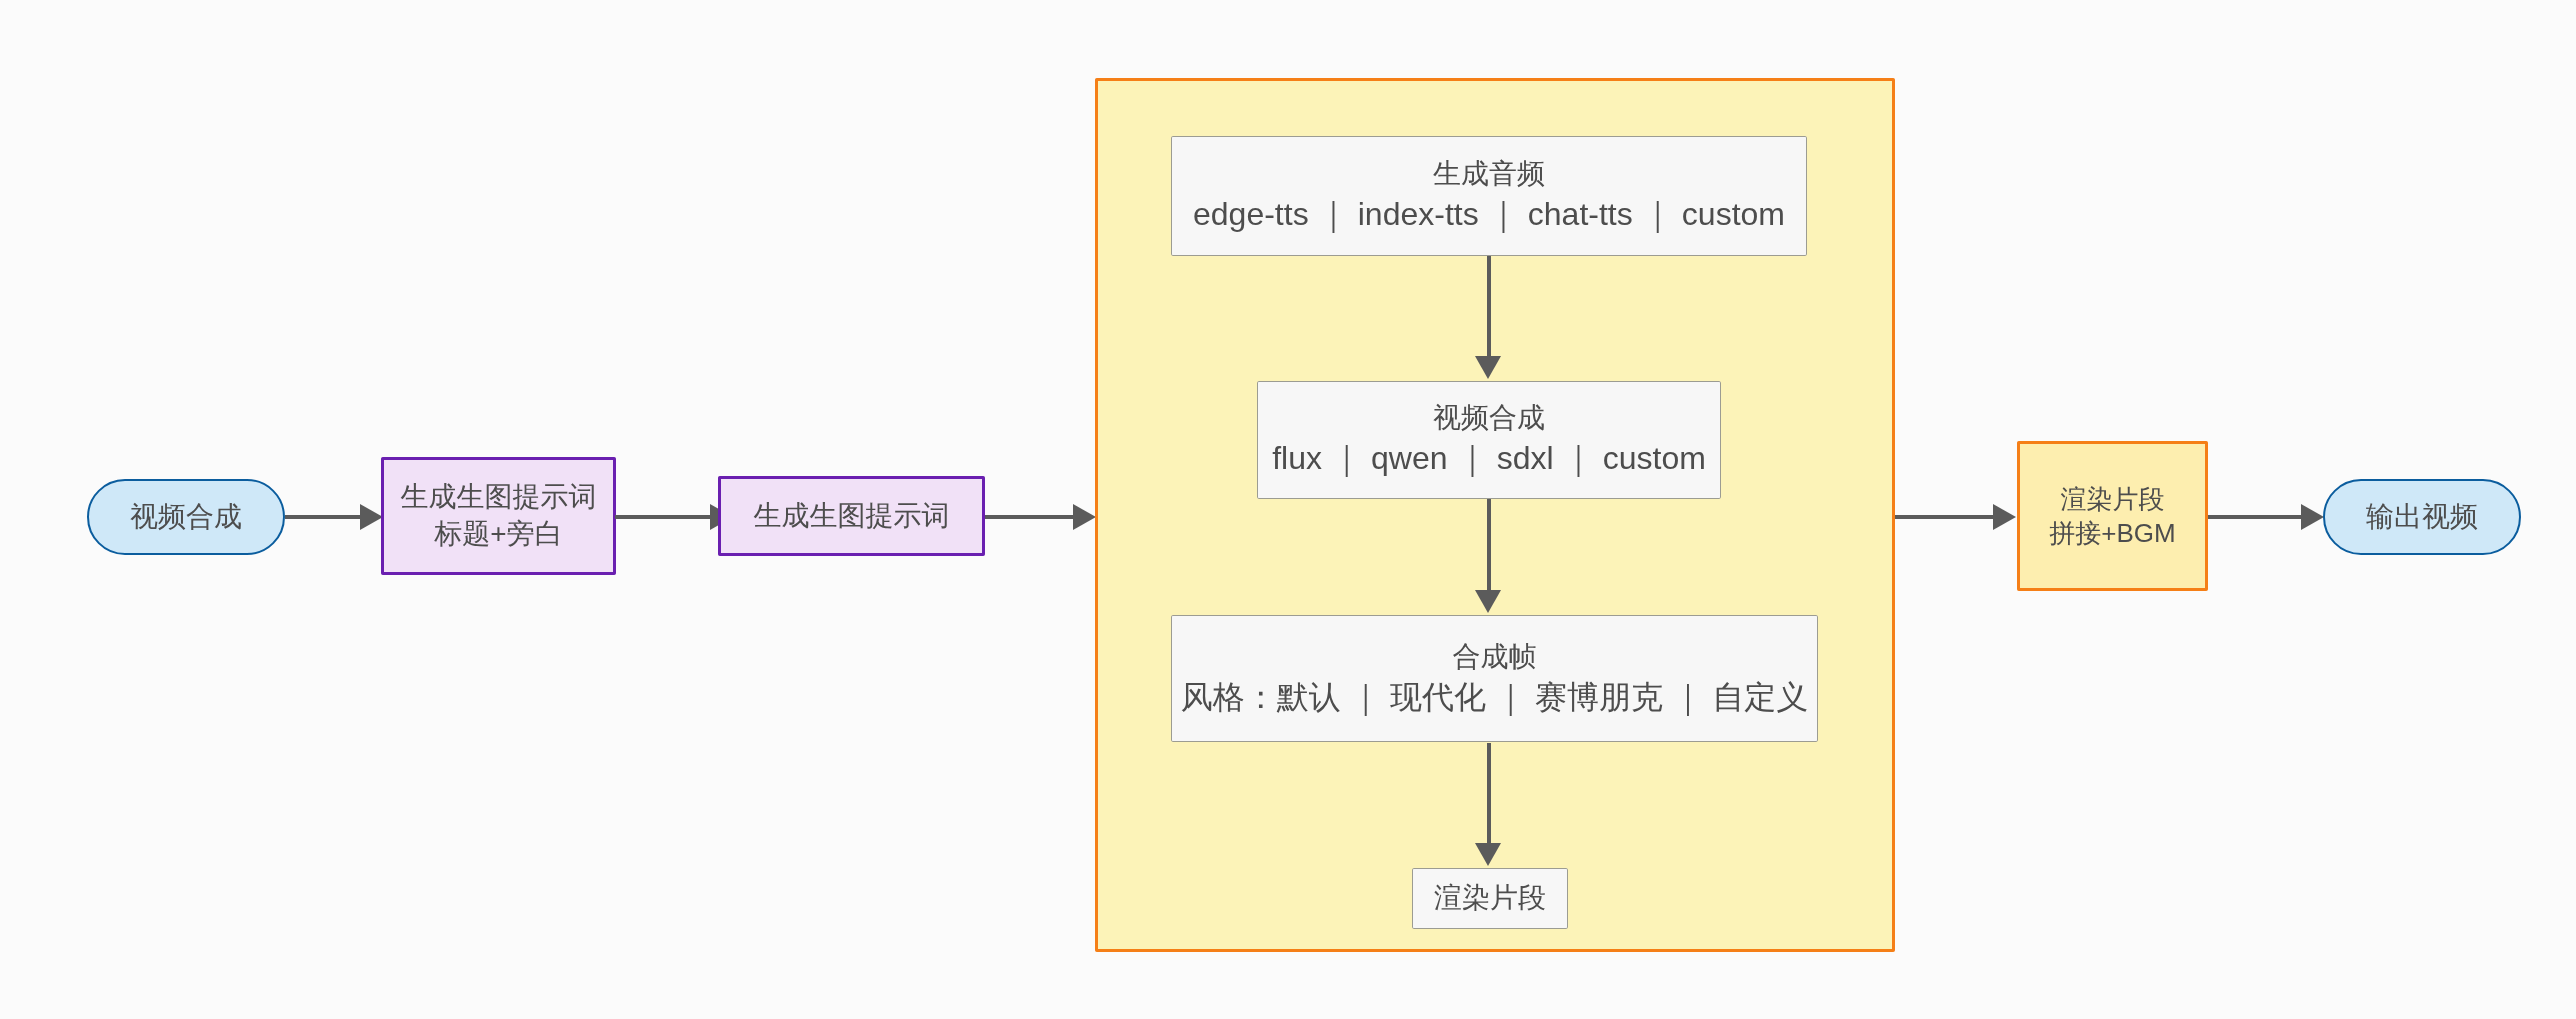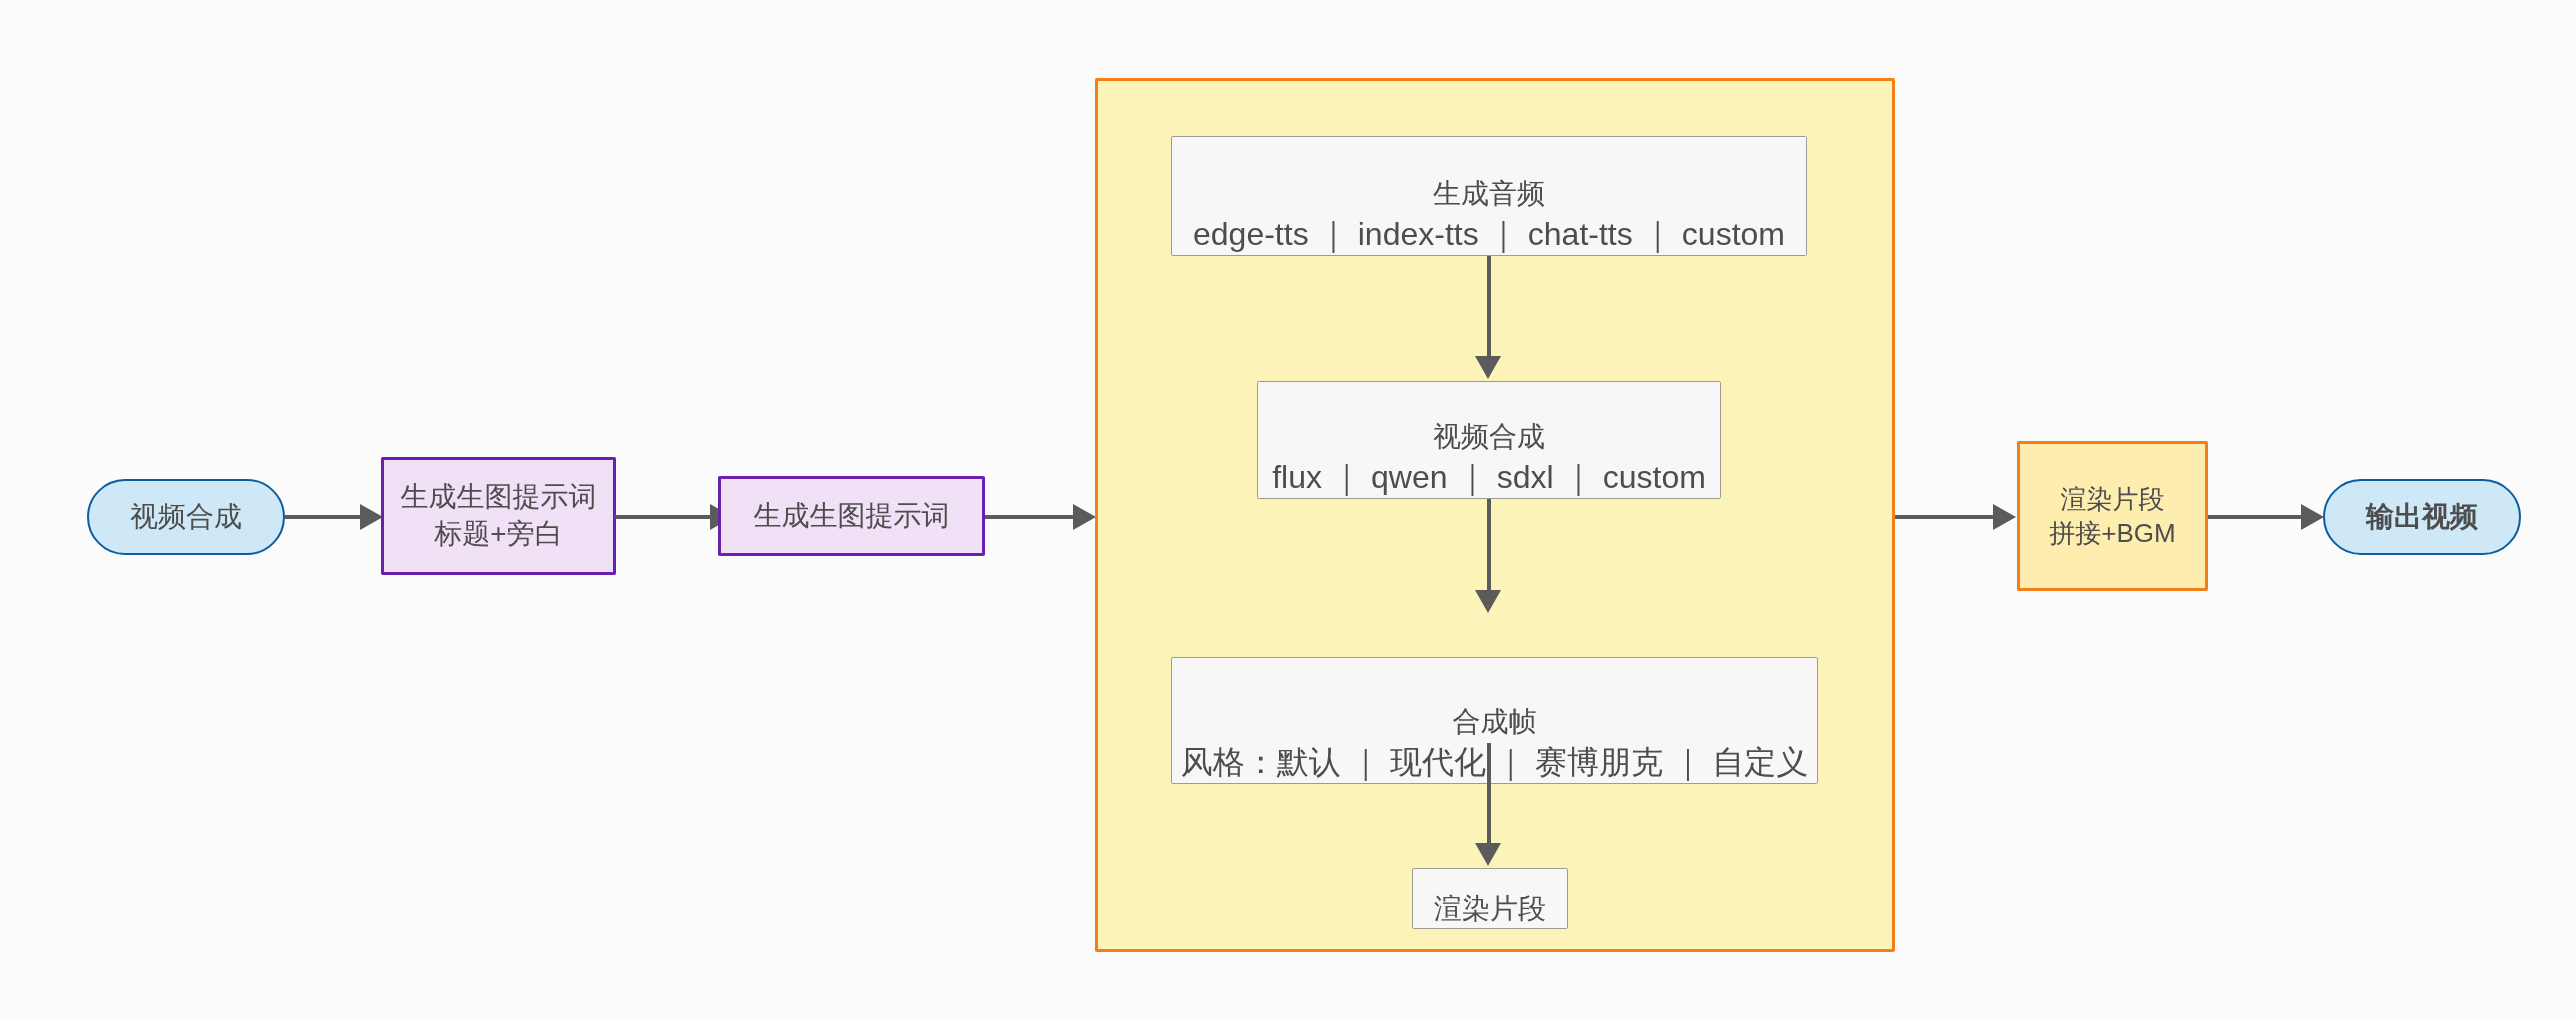--- a/index.html
+++ b/index.html
@@ -67,21 +67,20 @@
     border: 3.6px solid #f57f17;
     border-radius: 1.8px;
   }
 
   
   .inner {
     background: #f7f7f7;
     border: 1.8px solid #9c9c92;
     border-radius: 1.8px;
     font-size: 28px;
-    justify-content: flex-end;
   }
   .inner .line2 {
     font-size: 32px;
   }
 
   
   .edge-h {
     position: absolute;
     height: 3.6px;
     background: #5b5b5b;
@@ -146,21 +145,21 @@
     <div class="arrow-d" style="left:377px; top:275px;"></div>
 
     <div class="node inner" style="left:159px; top:300px; width:464px; height:118px;">
       <span class="line1">视频合成</span>
       <span class="line2">flux ｜ qwen ｜ sdxl ｜ custom</span>
     </div>
 
     <div class="edge-v" style="left:389px; top:418px; height:96px;"></div>
     <div class="arrow-d" style="left:377px; top:509px;"></div>
 
-    <div class="node inner" style="left:73px; top:534px; width:647px; height:127px;margin-top:42px;">
+    <div class="node inner" style="left:73px; top:534px; width:647px; height:127px;">
       <span class="line1">合成帧</span>
       <span class="line2">风格：默认 ｜ 现代化 ｜ 赛博朋克 ｜ 自定义</span>
     </div>
 
     <div class="edge-v" style="left:389px; top:662px; height:105px;"></div>
     <div class="arrow-d" style="left:377px; top:762px;"></div>
 
     <div class="node inner" style="left:314px; top:787px; width:156px; height:61px;">
       <span class="line1">渲染片段</span>
     </div>
@@ -171,18 +170,18 @@
   <div class="arrow-r" style="left:1993px; top:504px;"></div>
 
   <div class="node compose" style="left:2017px; top:441px; width:191px; height:150px;">
     <span class="line1">渲染片段</span>
     <span class="line2">拼接+BGM</span>
   </div>
 
   <div class="edge-h" style="left:2208px; top:515px; width:95px;"></div>
   <div class="arrow-r" style="left:2301px; top:504px;"></div>
 
-  <div class="node terminal" style="left:2323px; top:479px; width:198px; height:76px;font-weight:bold;">
+  <div class="node terminal" style="left:2323px; top:479px; width:198px; height:76px;">
     <span class="line1">输出视频</span>
   </div>
 
 </div>
 
 
 </body></html>

